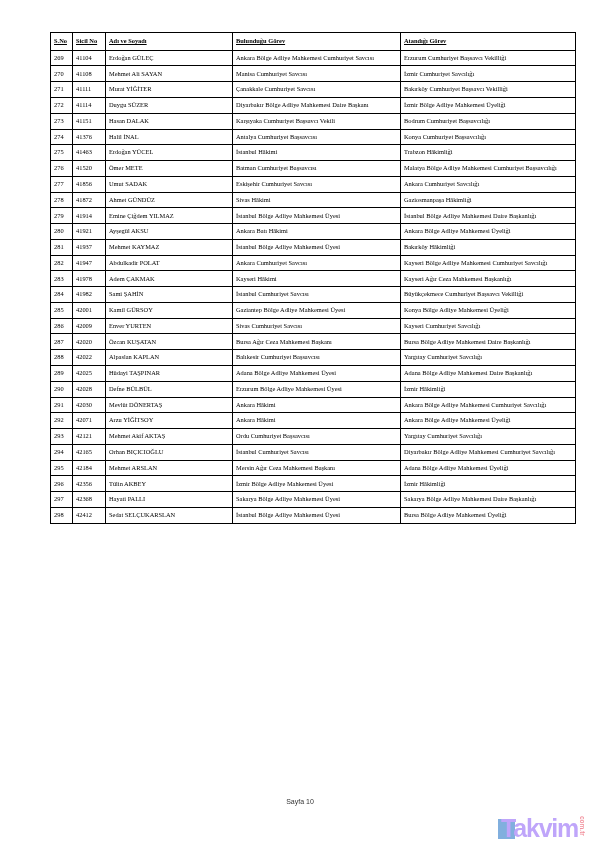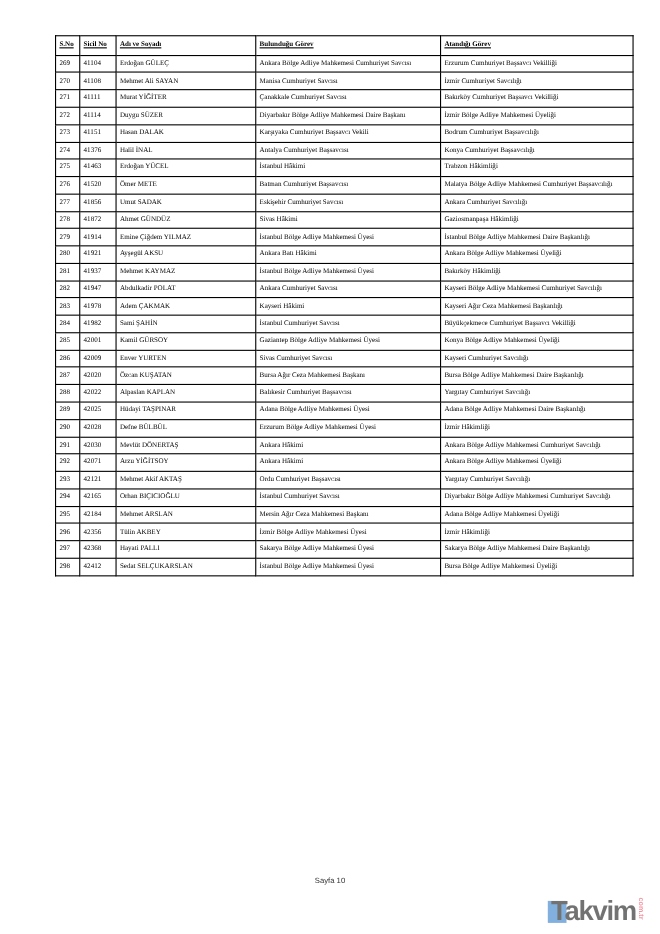--- a/index.html
+++ b/index.html
@@ -90,21 +90,21 @@
     background: #1b6fc4;
   }
   .wm-text {
     position: absolute;
     left: 3px;
     top: 4px;
     font-family: "Liberation Sans", sans-serif;
     font-weight: bold;
     font-size: 25px;
     letter-spacing: -1.2px;
-    color: #000000;
+    color: #8b5cf6;
     line-height: 28px;
   }
   .wm-tld {
     position: absolute;
     left: 88px;
     top: 6px;
     width: 12px;
     height: 26px;
     font-family: "Liberation Sans", sans-serif;
     font-weight: bold;

